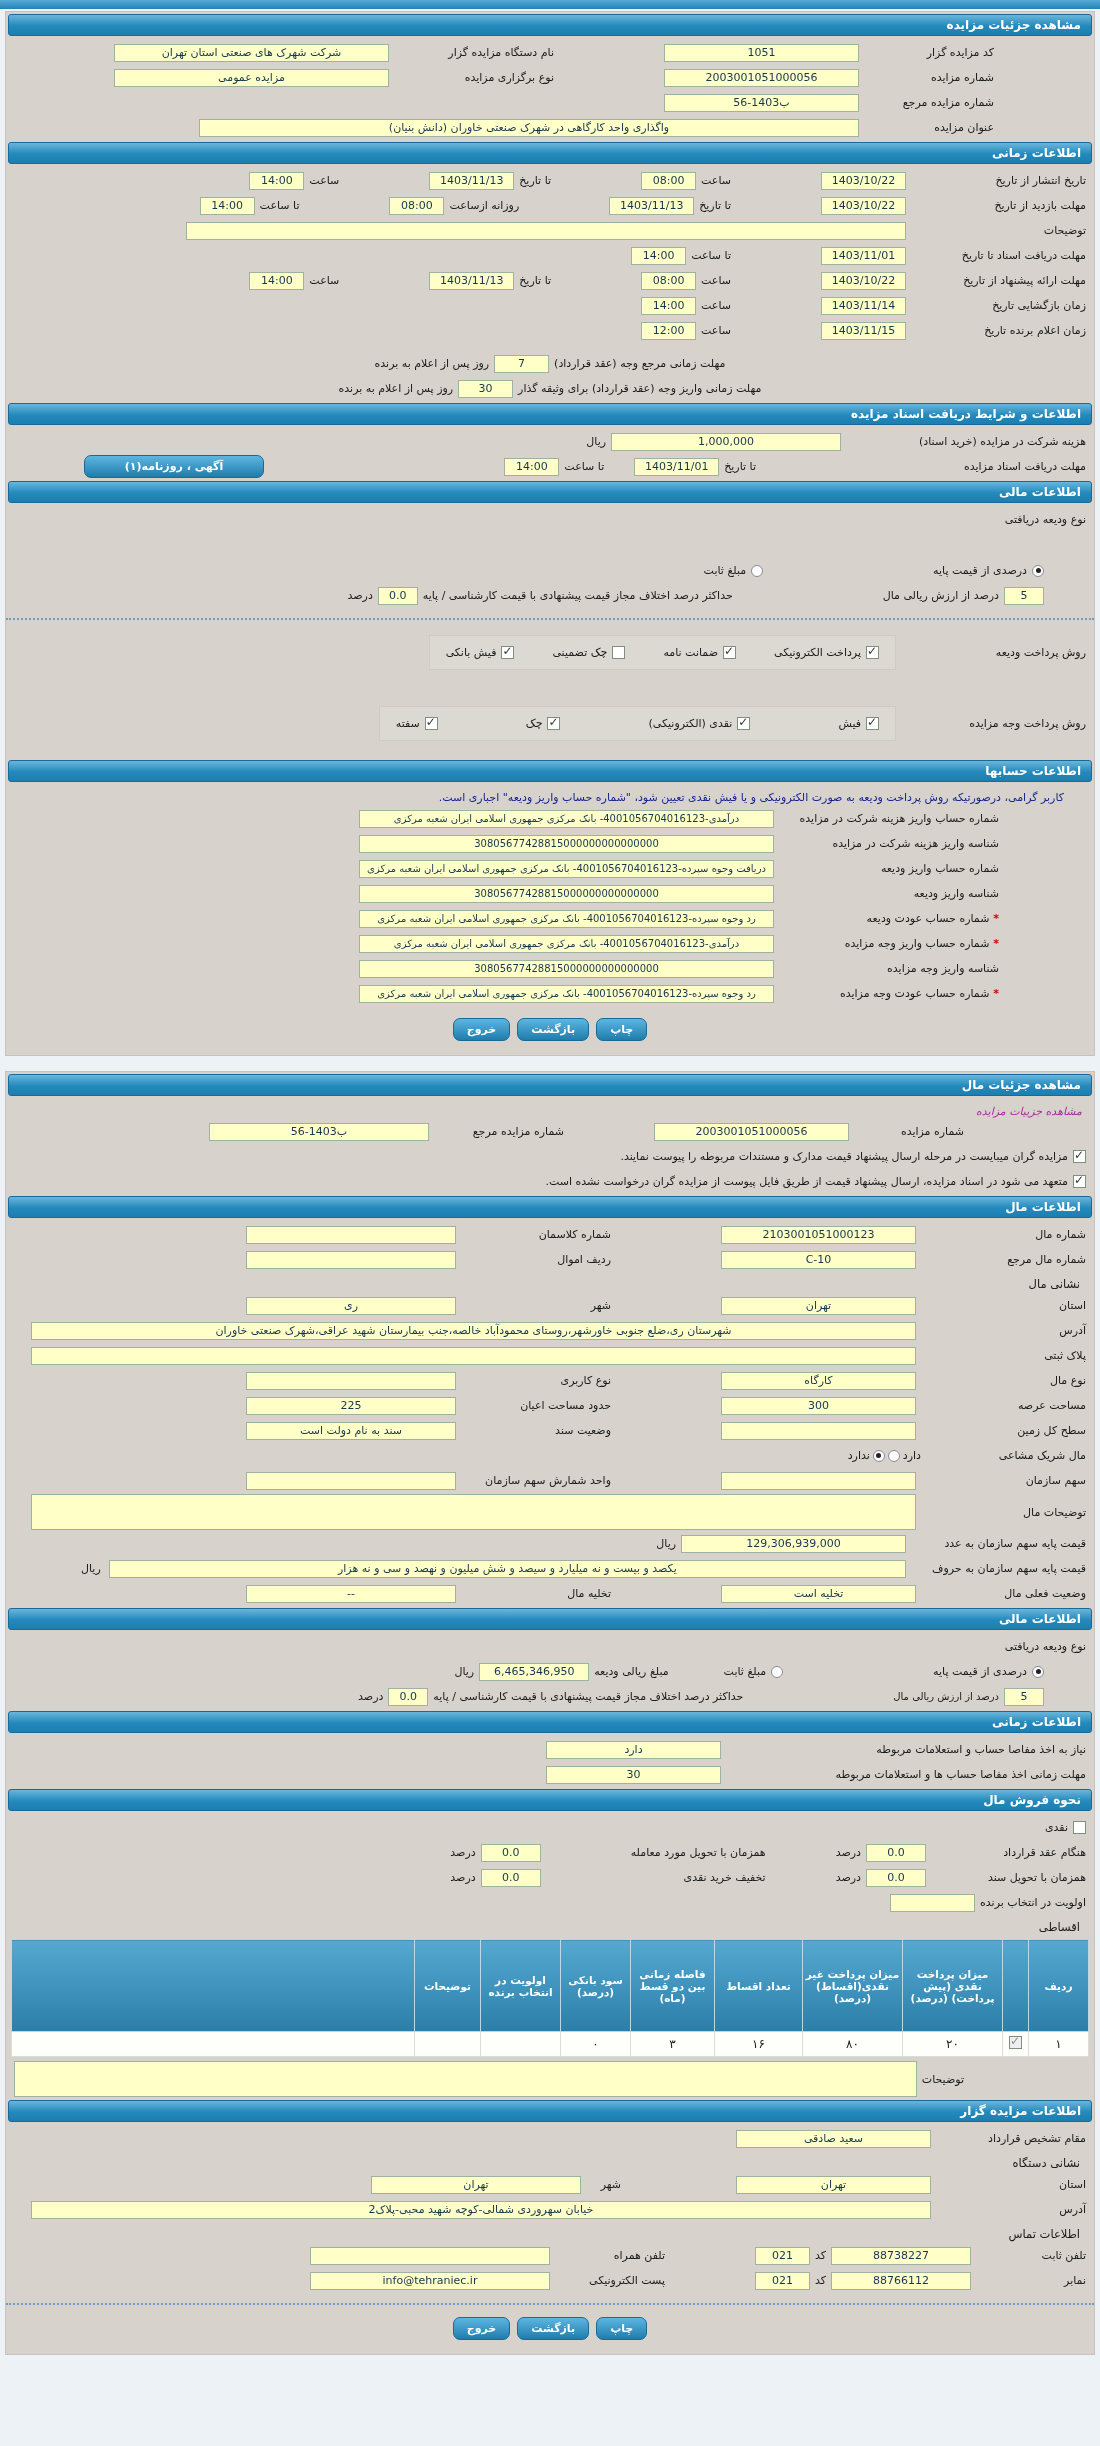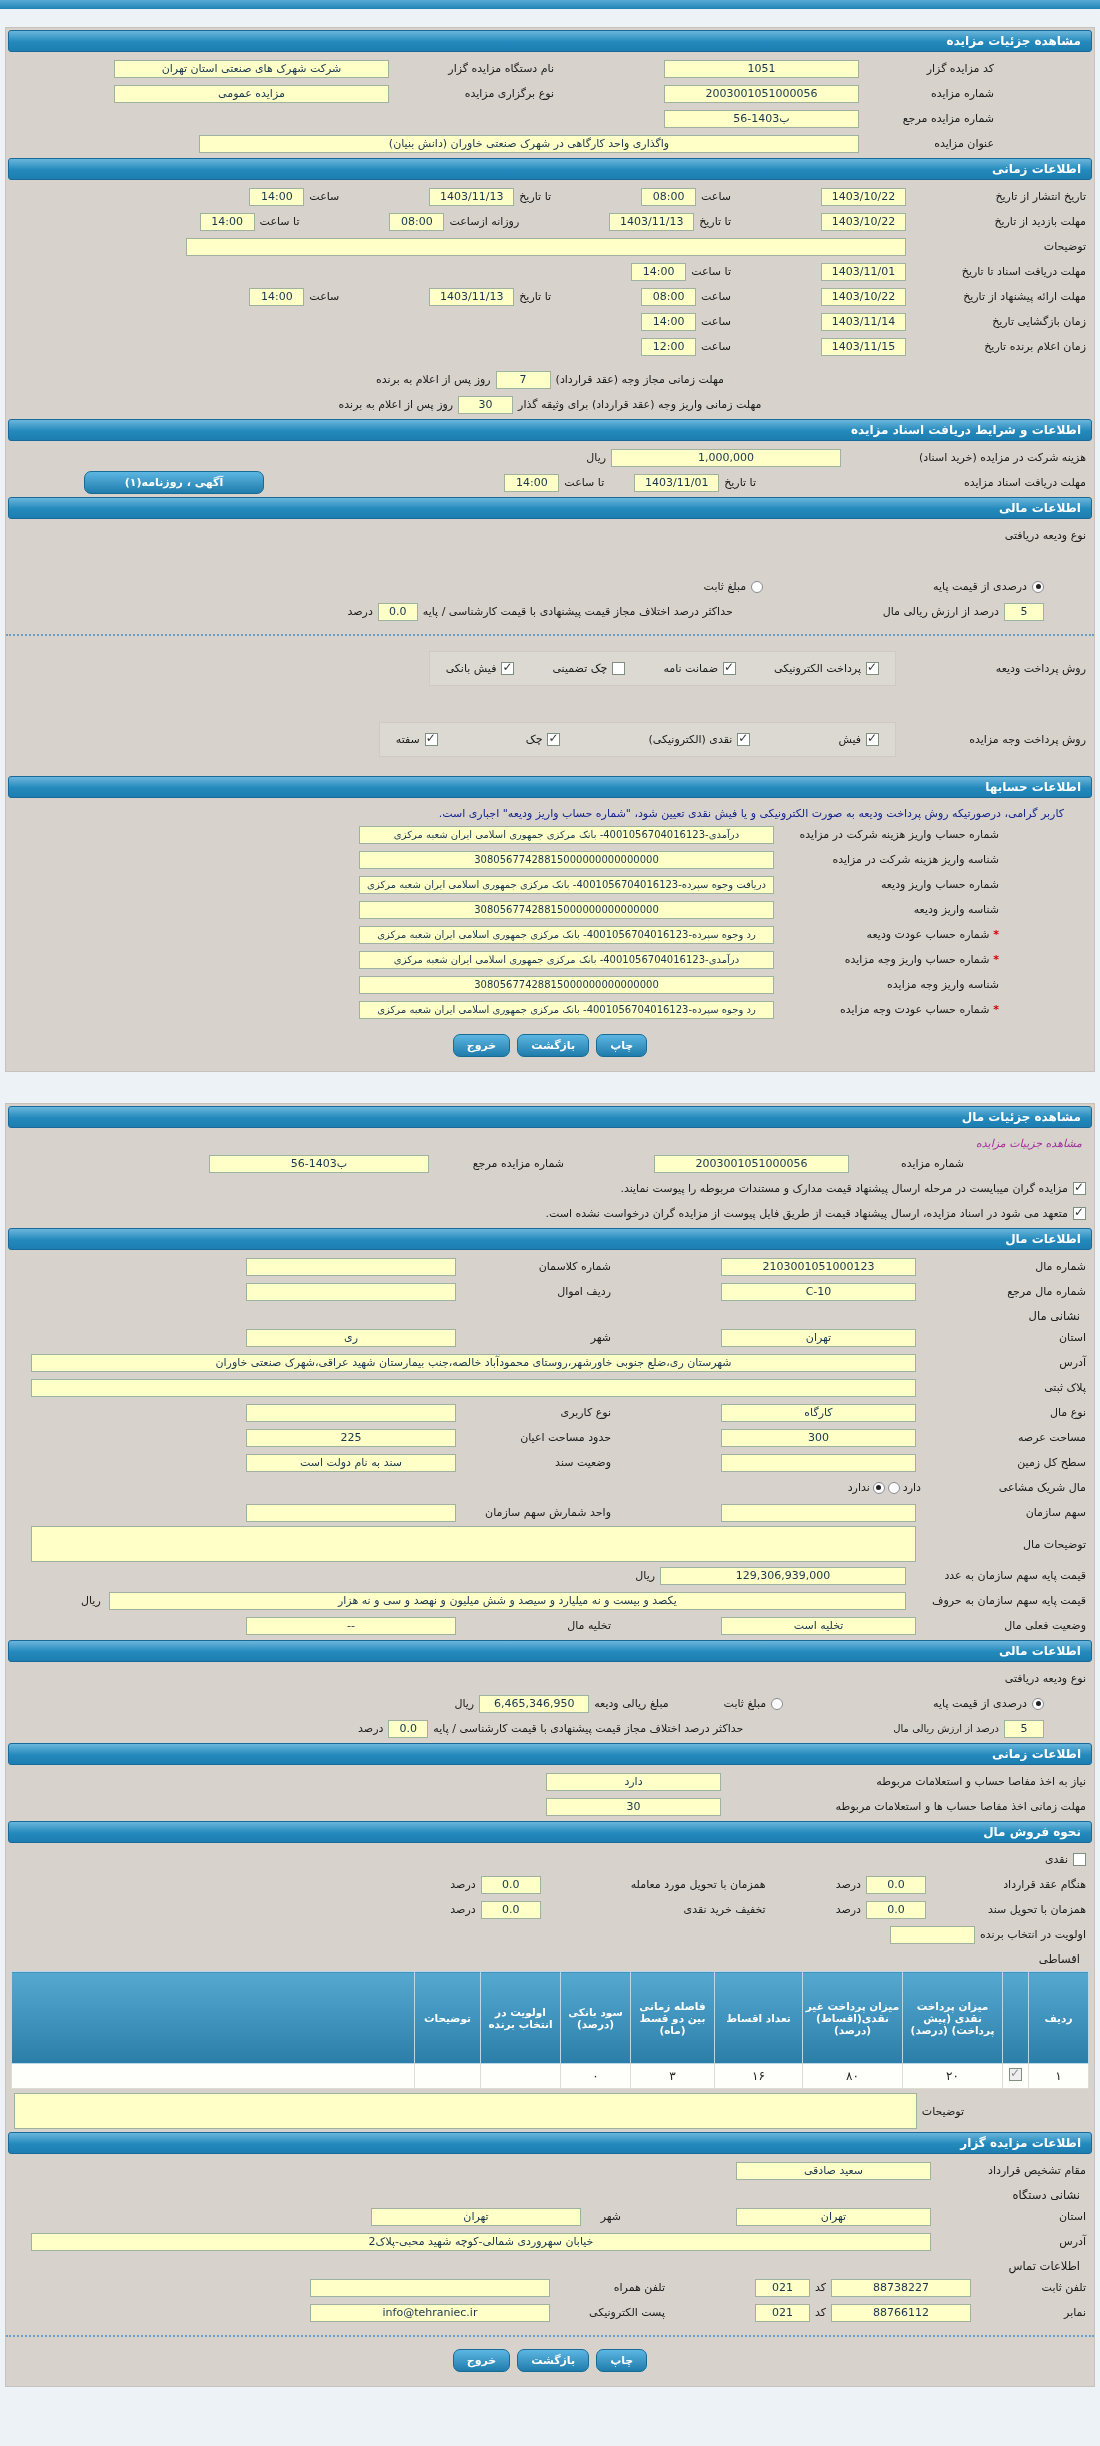--- a/index.html
+++ b/index.html
@@ -1,18 +1,18 @@
 <!DOCTYPE html>
 <html lang="fa" dir="rtl"><head>
 <meta charset="utf-8">
 <style>
 *{box-sizing:border-box;margin:0;padding:0}
 body{width:1100px;background:#edf2f7;font-family:"DejaVu Sans",sans-serif;font-size:11px;color:#1a1a1a;direction:rtl}
 .topstrip{height:9px;background:linear-gradient(#58abd5,#2083b6)}
-.panel{margin:18px 5px 0;background:#d7d3cc;padding-bottom:8px;border:1px solid #c7c3bc}
+.panel{margin:2px 5px 0;background:#d7d3cc;padding-bottom:8px;border:1px solid #c7c3bc}
 .gap{height:13px}
 .sec{height:22px;line-height:20px;background:linear-gradient(#6ab6db,#2389bc 55%,#1d7eb0);color:#fff;font-weight:bold;font-size:12px;padding:0 10px;margin:2px 2px 4px;border-radius:3px;border:1px solid #19699a}
 .row{display:flex;align-items:center;min-height:25px;padding:1px 8px}
 .pair{display:flex;align-items:center;gap:5px}
 .lbl{white-space:nowrap;text-align:right}
 .inp{background:#ffffc8;border:1px solid #9db39f;height:18px;line-height:16px;font-size:11px;color:#17374f;text-align:center;overflow:hidden;white-space:nowrap;flex:none}
 .big{height:36px}
 .fill{flex:1}
 .sub{font-weight:normal;padding:5px 14px 2px;font-size:11.5px}
 .btn{background:linear-gradient(#5db6e2,#1f7cab);color:#fff;font-weight:bold;font-size:11px;border:1px solid #176b95;border-radius:7px;height:23px;padding:0 13px;cursor:pointer;font-family:inherit}
@@ -168,21 +168,21 @@
         <span class="inp w85">1403/11/15</span>
       </span>
   <span class="pair">
         <span class="lbl">ساعت</span>
         <span class="inp w55">12:00</span>
       </span>
  </div>
  <div class="sp8"></div>
  <div class="row c">
   <span class="pair">
-        <span class="lbl">مهلت زمانی مجاز وجه (عقد قرارداد)</span>
+        <span class="lbl">مهلت زمانی مرجع وجه (عقد قرارداد)</span>
         <span class="inp w55">7</span>
         <span class="lbl">روز پس از اعلام به برنده</span>
       </span>
  </div>
  <div class="row c">
   <span class="pair">
         <span class="lbl">مهلت زمانی واریز وجه (عقد قرارداد) برای وثیقه گذار</span>
         <span class="inp w55">30</span>
         <span class="lbl">روز پس از اعلام به برنده</span>
       </span>
@@ -444,21 +444,21 @@
         <span class="inp w210"></span>
       </span>
  </div>
  <div class="row pl25">
   <span class="lbl w165">توضیحات مال</span>
   <span class="inp fill big" style="margin-right:5px"></span>
  </div>
  <div class="row">
   <span class="pair">
         <span class="lbl w175">قیمت پایه سهم سازمان به عدد</span>
-        <span class="inp w225" style="width:246px">129,306,939,000</span>
+        <span class="inp w225" style="width:225px">129,306,939,000</span>
         <span class="lbl">ریال</span>
       </span>
  </div>
  <div class="row pl75">
   <span class="lbl w175">قیمت پایه سهم سازمان به حروف</span>
   <span class="inp fill" style="margin-right:5px;margin-left:8px">یکصد و بیست و نه میلیارد و سیصد و شش میلیون و نهصد و سی و نه هزار</span>
   <span class="lbl">ریال</span>
  </div>
  <div class="row mrow">
   <span class="pair">

